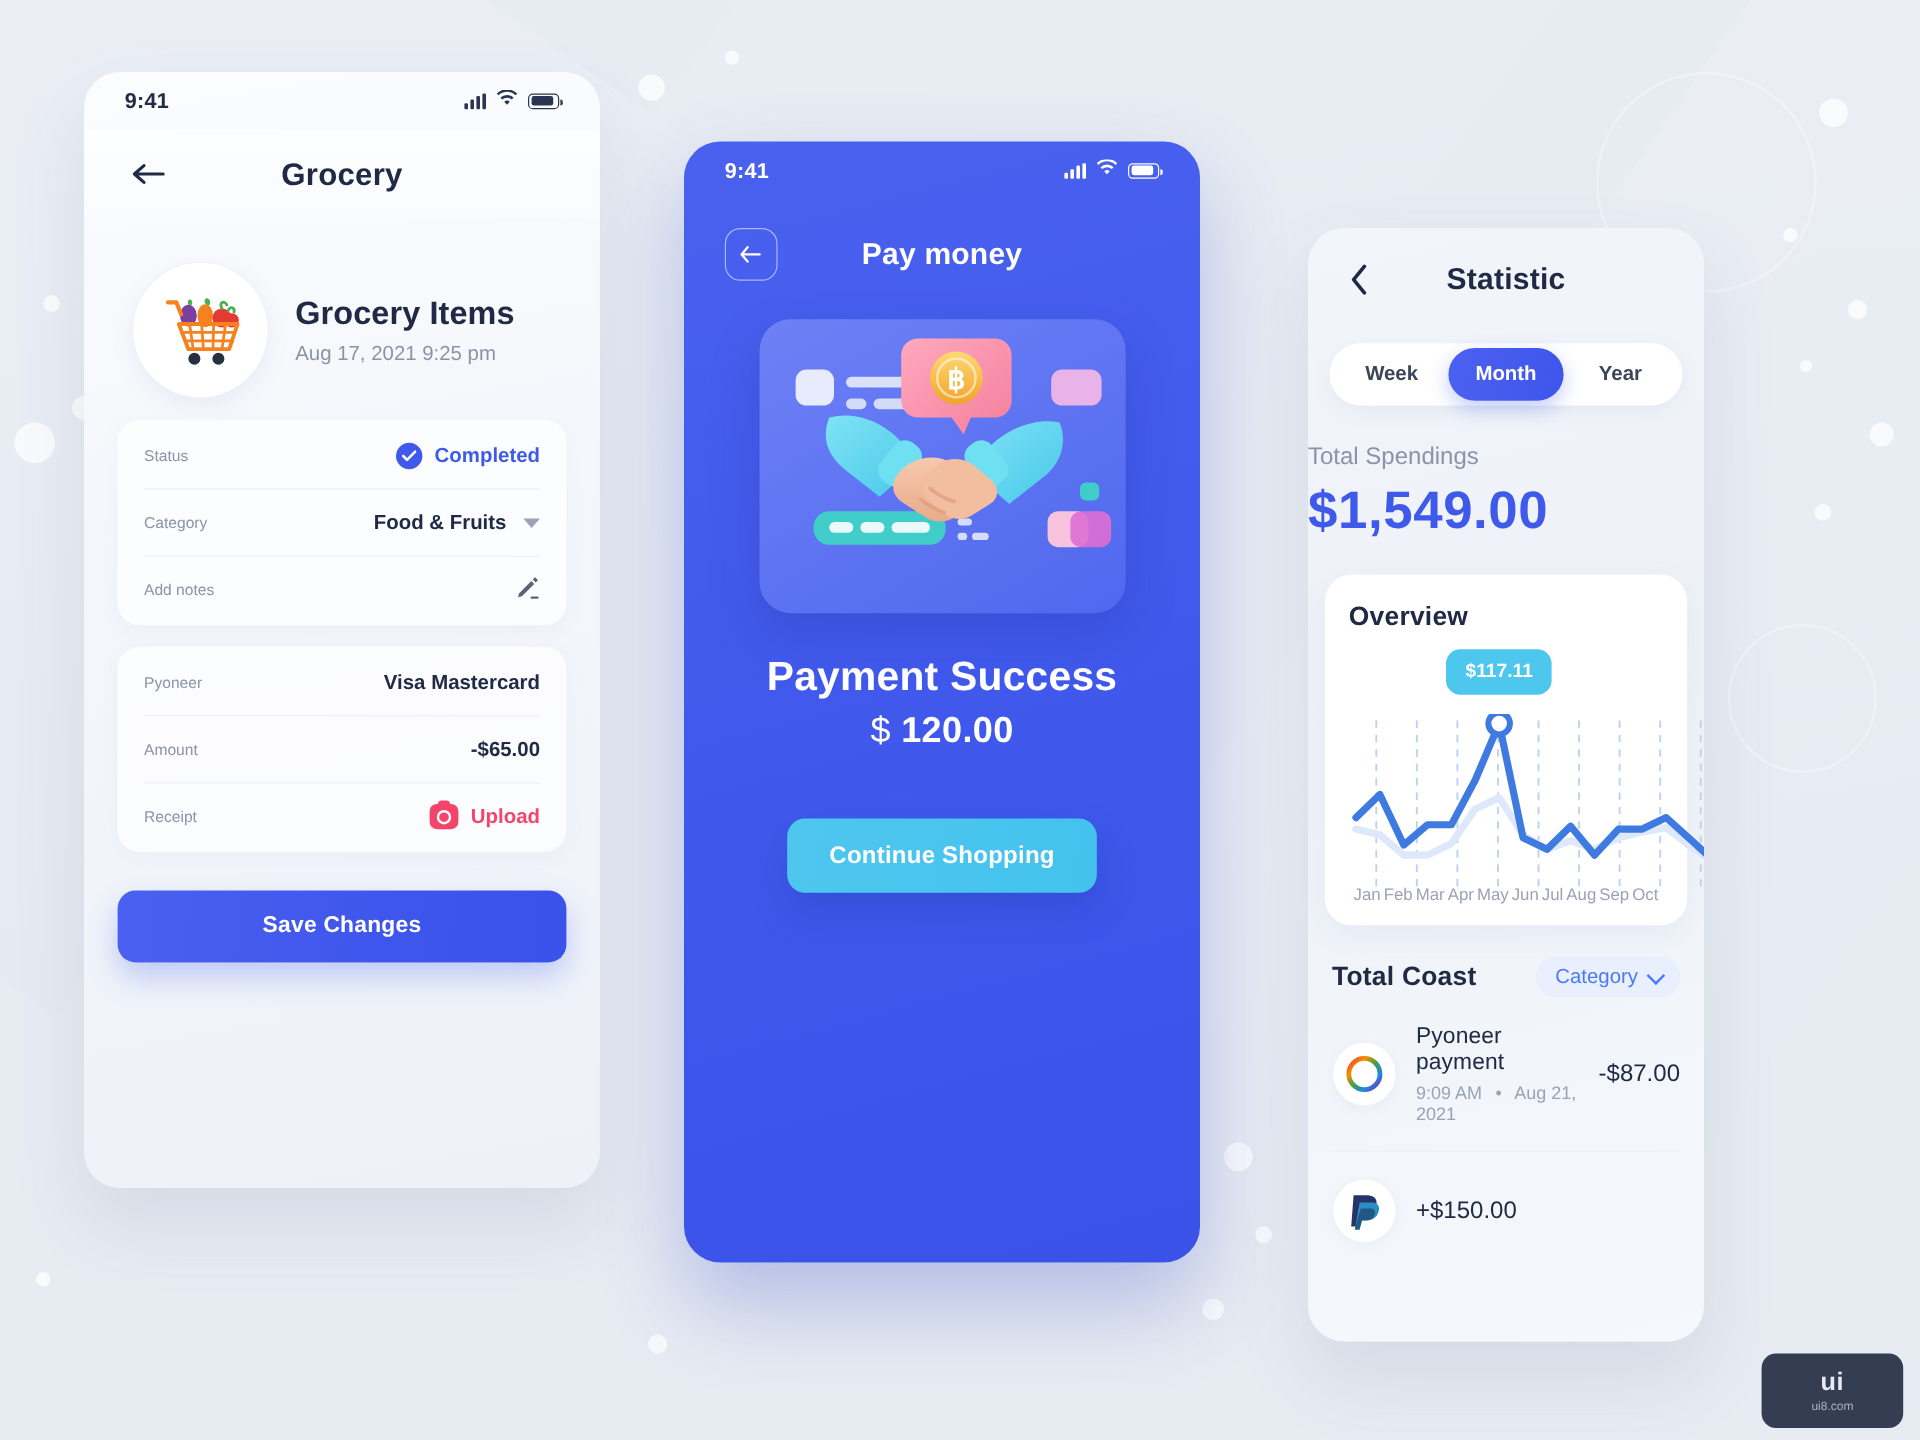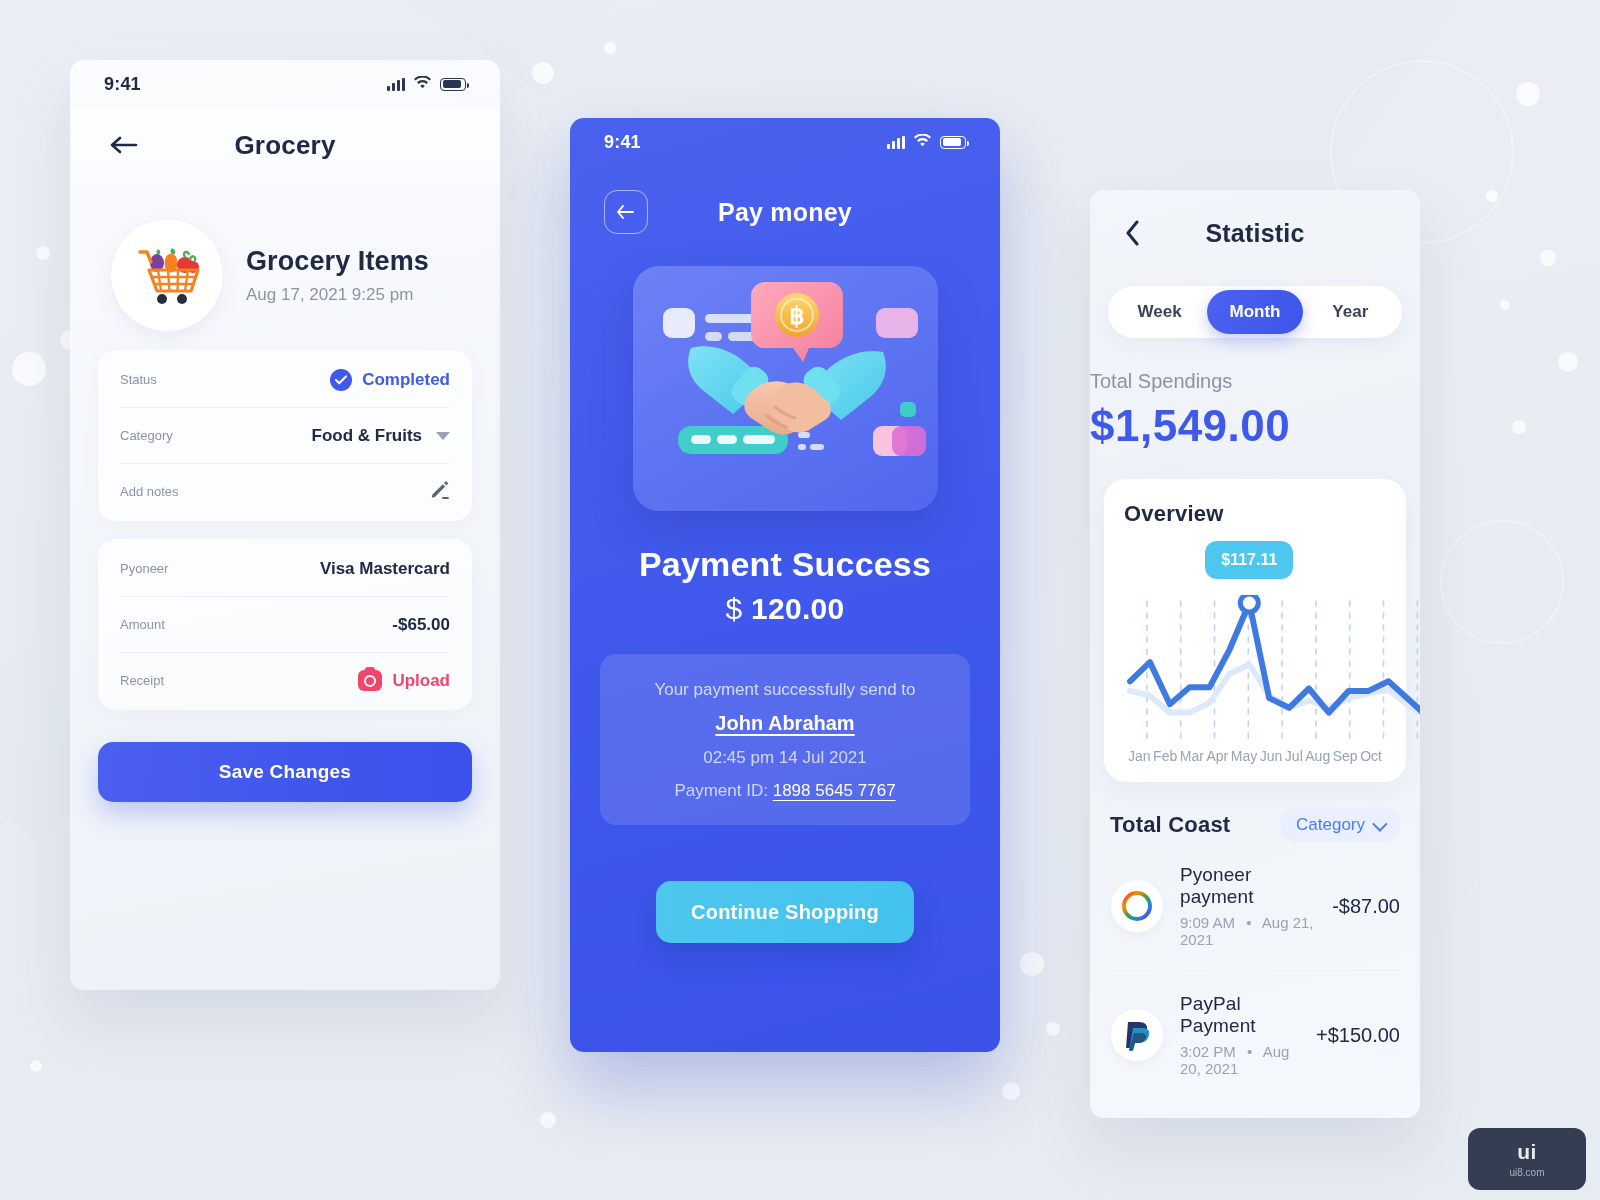--- a/index.html
+++ b/index.html
@@ -12,21 +12,21 @@
   
   #bg{position:absolute;inset:0;overflow:hidden;}
   #bg .diag{
     position:absolute;background:linear-gradient(135deg,#eef1f7 0%,#e4e9f1 100%);
     transform:rotate(35deg);opacity:.75;
   }
   #bg .dot{position:absolute;border-radius:50%;background:#fff;opacity:.75;}
   #bg .ring{position:absolute;border-radius:50%;border:2px solid #fff;opacity:.35;}
 
   
-  .phone{position:absolute;border-radius:14px;overflow:hidden;}
+  .phone{position:absolute;border-radius:30px;overflow:hidden;}
   .phone.p1{left:70px;top:60px;width:430px;height:930px;
     background:linear-gradient(170deg,#fbfcfe 0%,#f3f6fb 45%,#eef2f8 100%);
     box-shadow:0 30px 60px rgba(90,110,150,.13);}
   .phone.p2{left:570px;top:118px;width:430px;height:934px;
     background:linear-gradient(165deg,#4a61ef 0%,#4059ec 50%,#3a52e8 100%);
     box-shadow:0 34px 70px rgba(60,82,200,.30);}
   .phone.p3{left:1090px;top:190px;width:330px;height:928px;
     background:linear-gradient(165deg,#f2f5fa 0%,#eef2f8 40%,#f5f8fc 100%);
     box-shadow:0 30px 60px rgba(90,110,150,.13);}
 
@@ -137,21 +137,21 @@
   .spend{text-align:left;margin-top:32px;}
   .spend .lab{font-size:20px;color:#8b93a7;}
   .spend .amt{font-size:44px;font-weight:700;color:#3f5aea;margin-top:8px;letter-spacing:.5px;}
 
   .ovcard{margin:28px 14px 0;background:#fff;border-radius:22px;padding:22px 20px 18px;
     box-shadow:0 8px 24px rgba(120,145,190,.09);}
   .ovcard h3{margin:0;font-size:22px;font-weight:700;color:#212a45;letter-spacing:.2px;}
   .chartwrap{position:relative;margin-top:10px;height:200px;}
   .tip{position:absolute;left:88px;top:4px;background:#4ec7ef;color:#fff;
     border-radius:12px;padding:10px 16px;font-size:16px;font-weight:700;}
-  .xaxis{display:flex;justify-content:space-between;padding:0 4px;margin-top:11px;}
+  .xaxis{display:flex;justify-content:space-between;padding:0 4px;margin-top:0;}
   .xaxis span{font-size:14px;color:#9aa2b5;}
 
   .tc-head{display:flex;align-items:center;justify-content:space-between;
     margin:26px 20px 0;}
   .tc-head h3{margin:0;font-size:22px;font-weight:700;color:#212a45;letter-spacing:.2px;}
   .catbtn{background:#e9effd;border-radius:16px;padding:7px 16px;display:flex;align-items:center;gap:8px;
     font-size:17px;color:#4a7bf7;cursor:pointer;}
   .chev{width:9px;height:9px;border-right:2.4px solid #4a7bf7;border-bottom:2.4px solid #4a7bf7;
     transform:rotate(45deg) translateY(-2px);}
 
@@ -406,29 +406,20 @@
   </div>
 
   <div class="p2-success">
     <div class="t1">Payment Success</div>
     <div class="t2">
       <span class="cur">$</span>
       <span>120.00</span>
     </div>
   </div>
 
-  <div class="p2-box">
-    <div class="l1">Your payment successfully send to</div>
-    <div class="l2">John Abraham</div>
-    <div class="l3">02:45 pm  14 Jul 2021</div>
-    <div class="l4">
-      <span>Payment ID:</span>
-      <b>1898 5645 7767</b>
-    </div>
-  </div>
 
   <div class="shop-btn">Continue Shopping</div>
 </div>
 
 <div class="phone p3">
 
   <div class="p3-head">
     <div class="p3-back">
       <svg width="16" height="26" viewBox="0 0 16 26">
         <path d="M12 2 3 13l9 11" stroke="#212a45" stroke-width="3" fill="none" stroke-linecap="round" stroke-linejoin="round"></path>
@@ -519,28 +510,20 @@
   </div>
 
   <div class="tx">
     <div class="ic">
       <svg width="30" height="32" viewBox="0 0 30 32">
         <path d="M6 3h11c6 0 9 3 8 8-1 5-5 8-10 8h-4l-2 10H4z" fill="#27346a"></path>
         <path d="M11 9h10c5 0 7 3 6 7-1 5-5 8-10 8h-4l-2 8H7z" fill="#2790c3"></path>
         <path d="M12 14h8c3 0 4 2 4 4-1 4-4 6-8 6h-3l-2 7h-4z" fill="#1f264f" opacity=".55"></path>
       </svg>
     </div>
-    <div class="mid">
-      <div class="nm">PayPal Payment</div>
-      <div class="sub">
-        <span>3:02 PM</span>
-        <span class="dot">•</span>
-        <span>Aug 20, 2021</span>
-      </div>
-    </div>
     <div class="amt">+$150.00</div>
   </div>
 </div>
 
 <div class="wm">
   <div class="l1">ui</div>
   <div class="l2">ui8.com</div>
 </div>
 
 </body></html>

